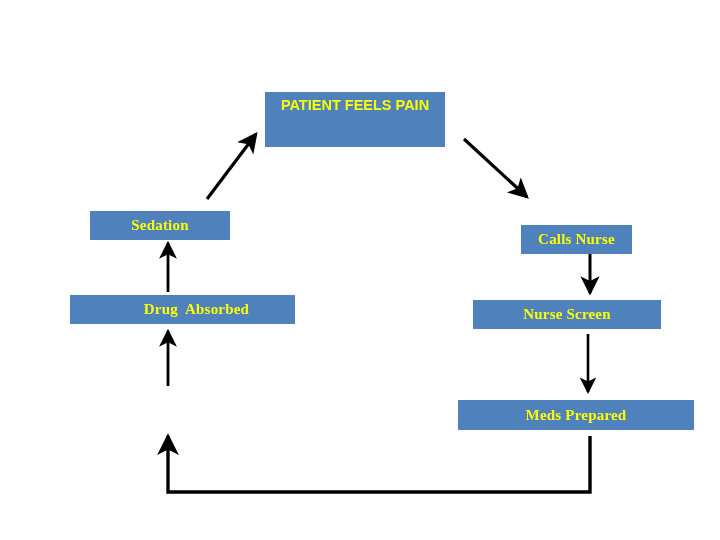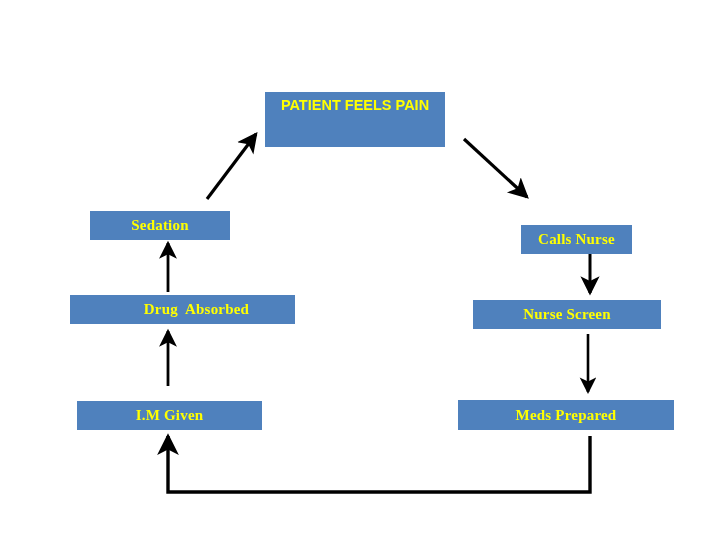--- a/index.html
+++ b/index.html
@@ -81,29 +81,26 @@
   </div>
 
   <div class="node" style="left:90px; top:211px; width:140px; height:29px;">
     <span>Sedation</span>
   </div>
 
   <div class="node" style="left:70px; top:295px; width:197px; height:29px;padding-left:28px;">
     <span>Drug  Absorbed</span>
   </div>
 
-  <div class="node" style="left:77px; top:401px; width:185px; height:29px;">
-    <span>I.M Given</span>
-  </div>
 
   <div class="node" style="left:521px; top:205px; width:111px; height:29px;margin-top:20px;">
     <span>Calls Nurse</span>
   </div>
 
   <div class="node" style="left:473px; top:300px; width:188px; height:29px;">
     <span>Nurse Screen</span>
   </div>
 
-  <div class="node" style="left:458px; top:400px; width:216px; height:30px;">
+  <div class="node" style="left:458px; top:400px; width:236px; height:30px;">
     <span>Meds Prepared</span>
   </div>
 
 </div>
 
 </body></html>

